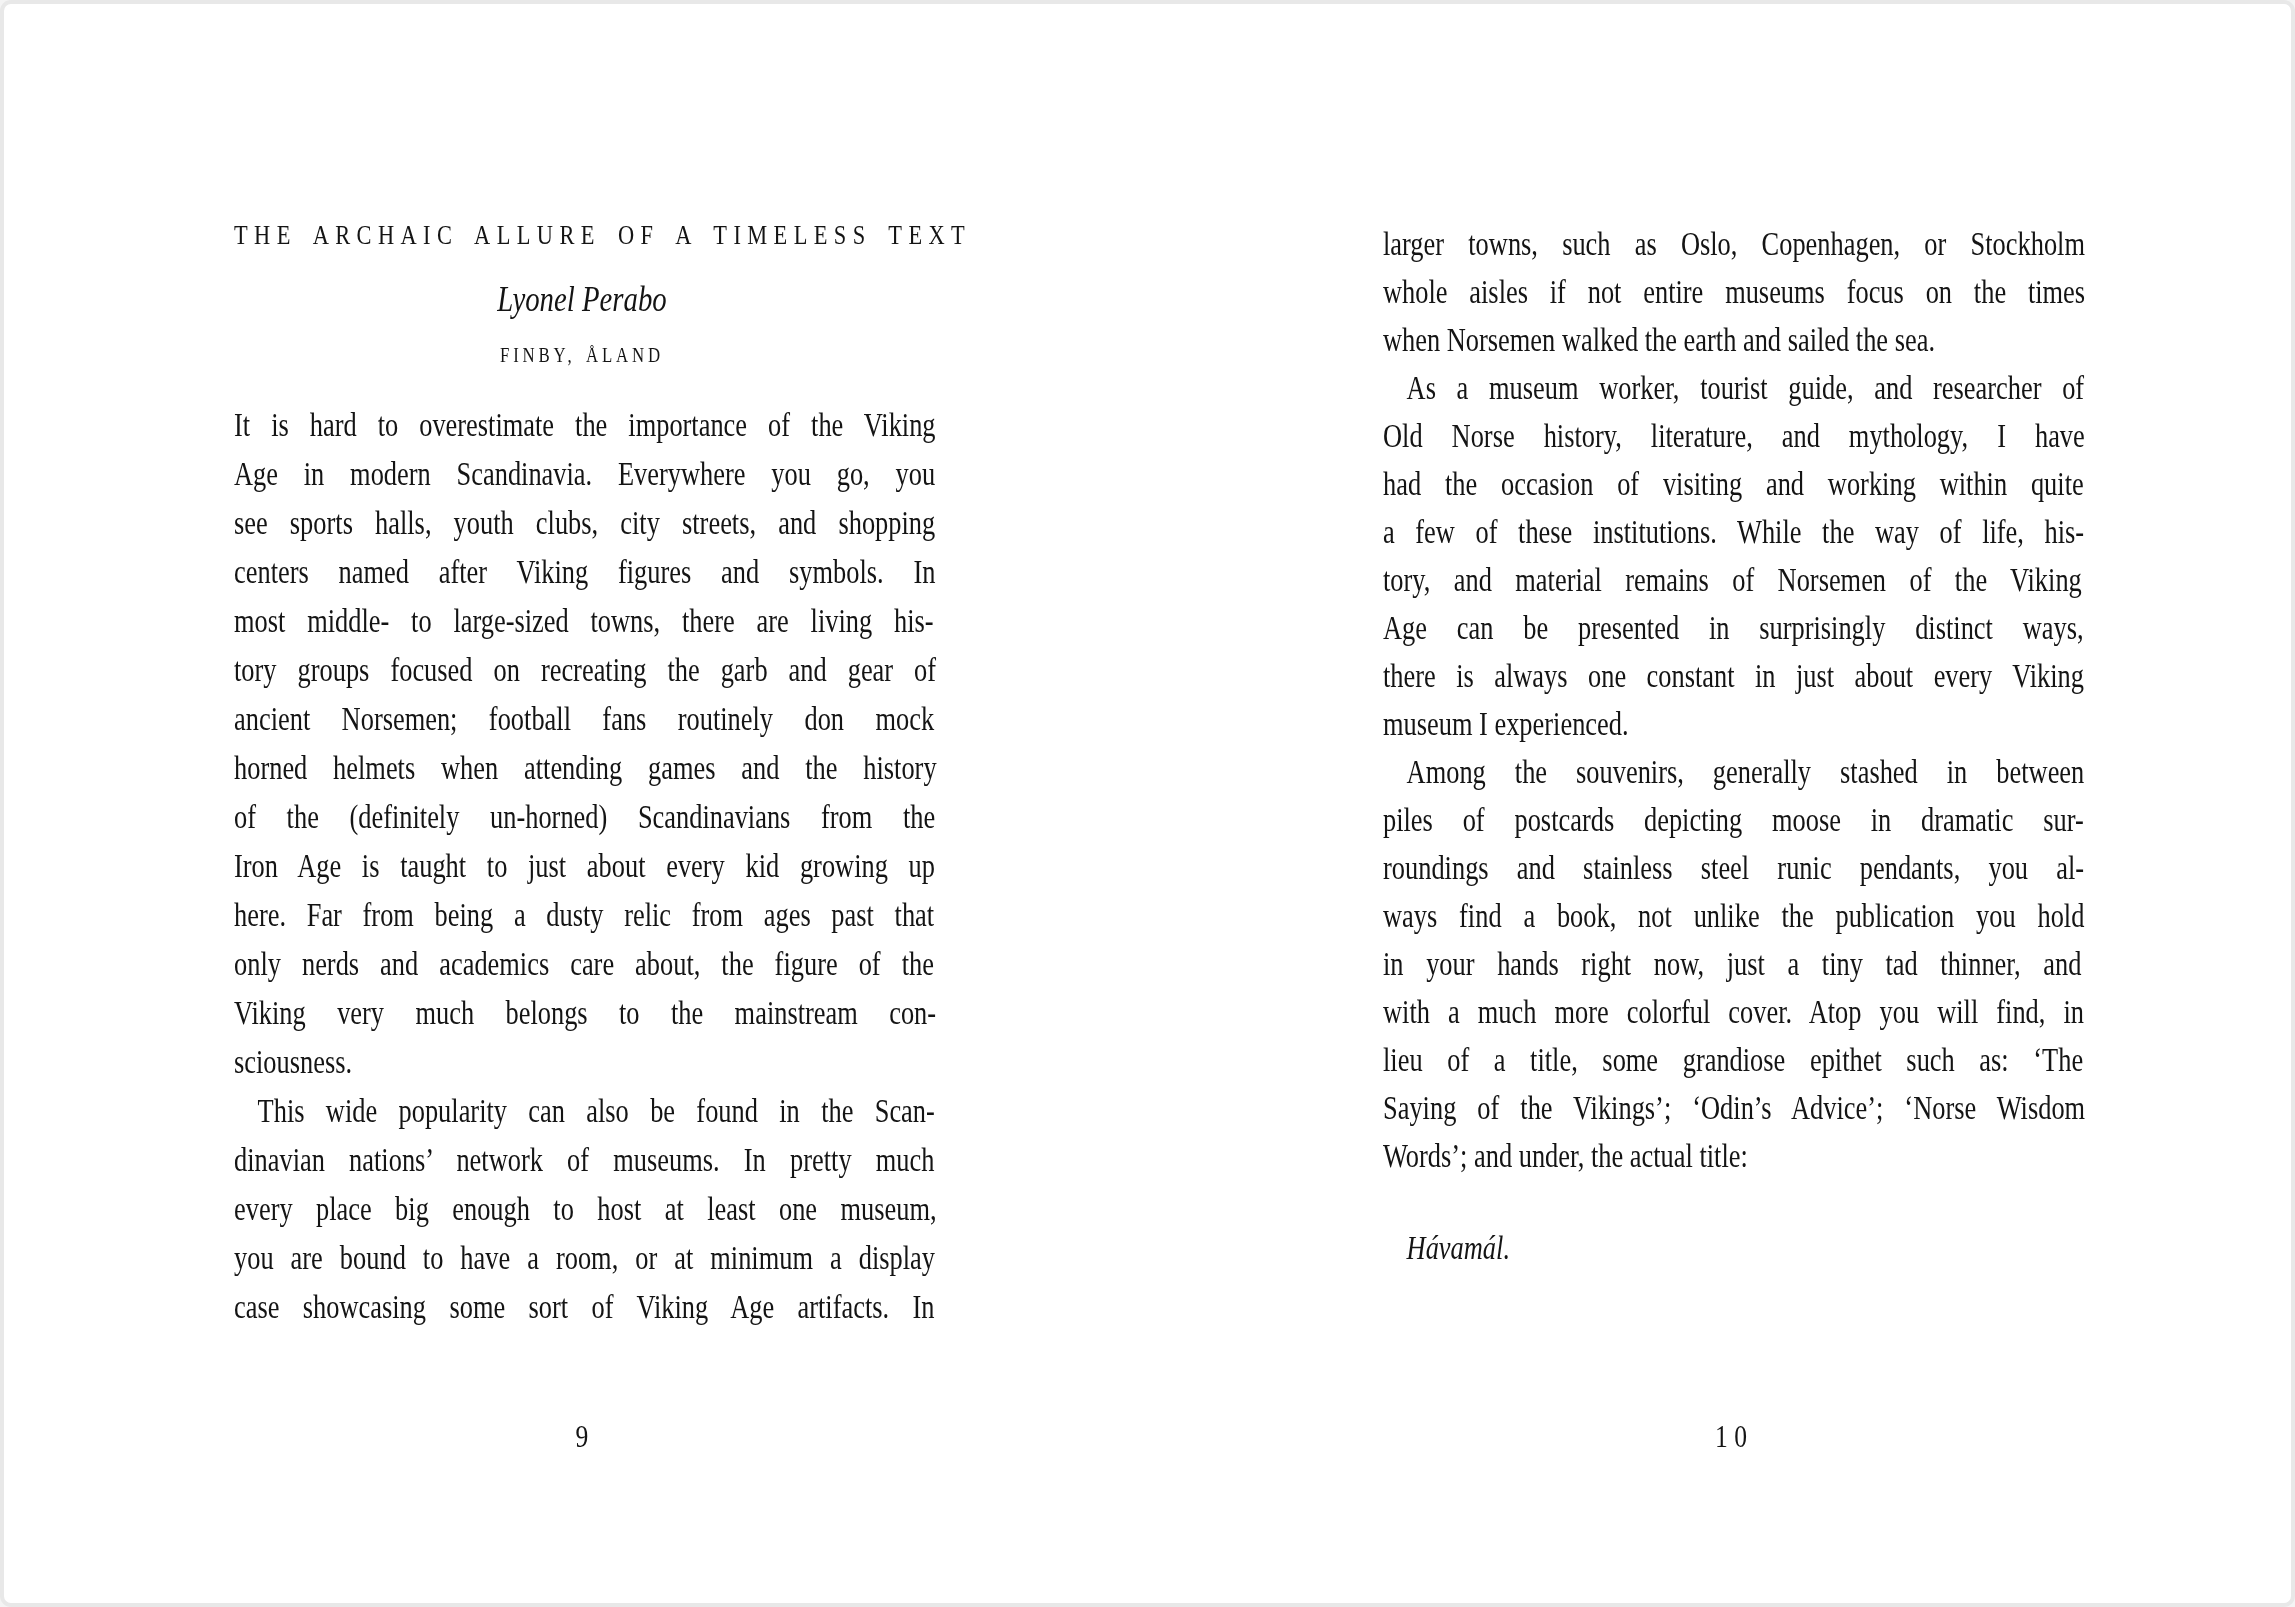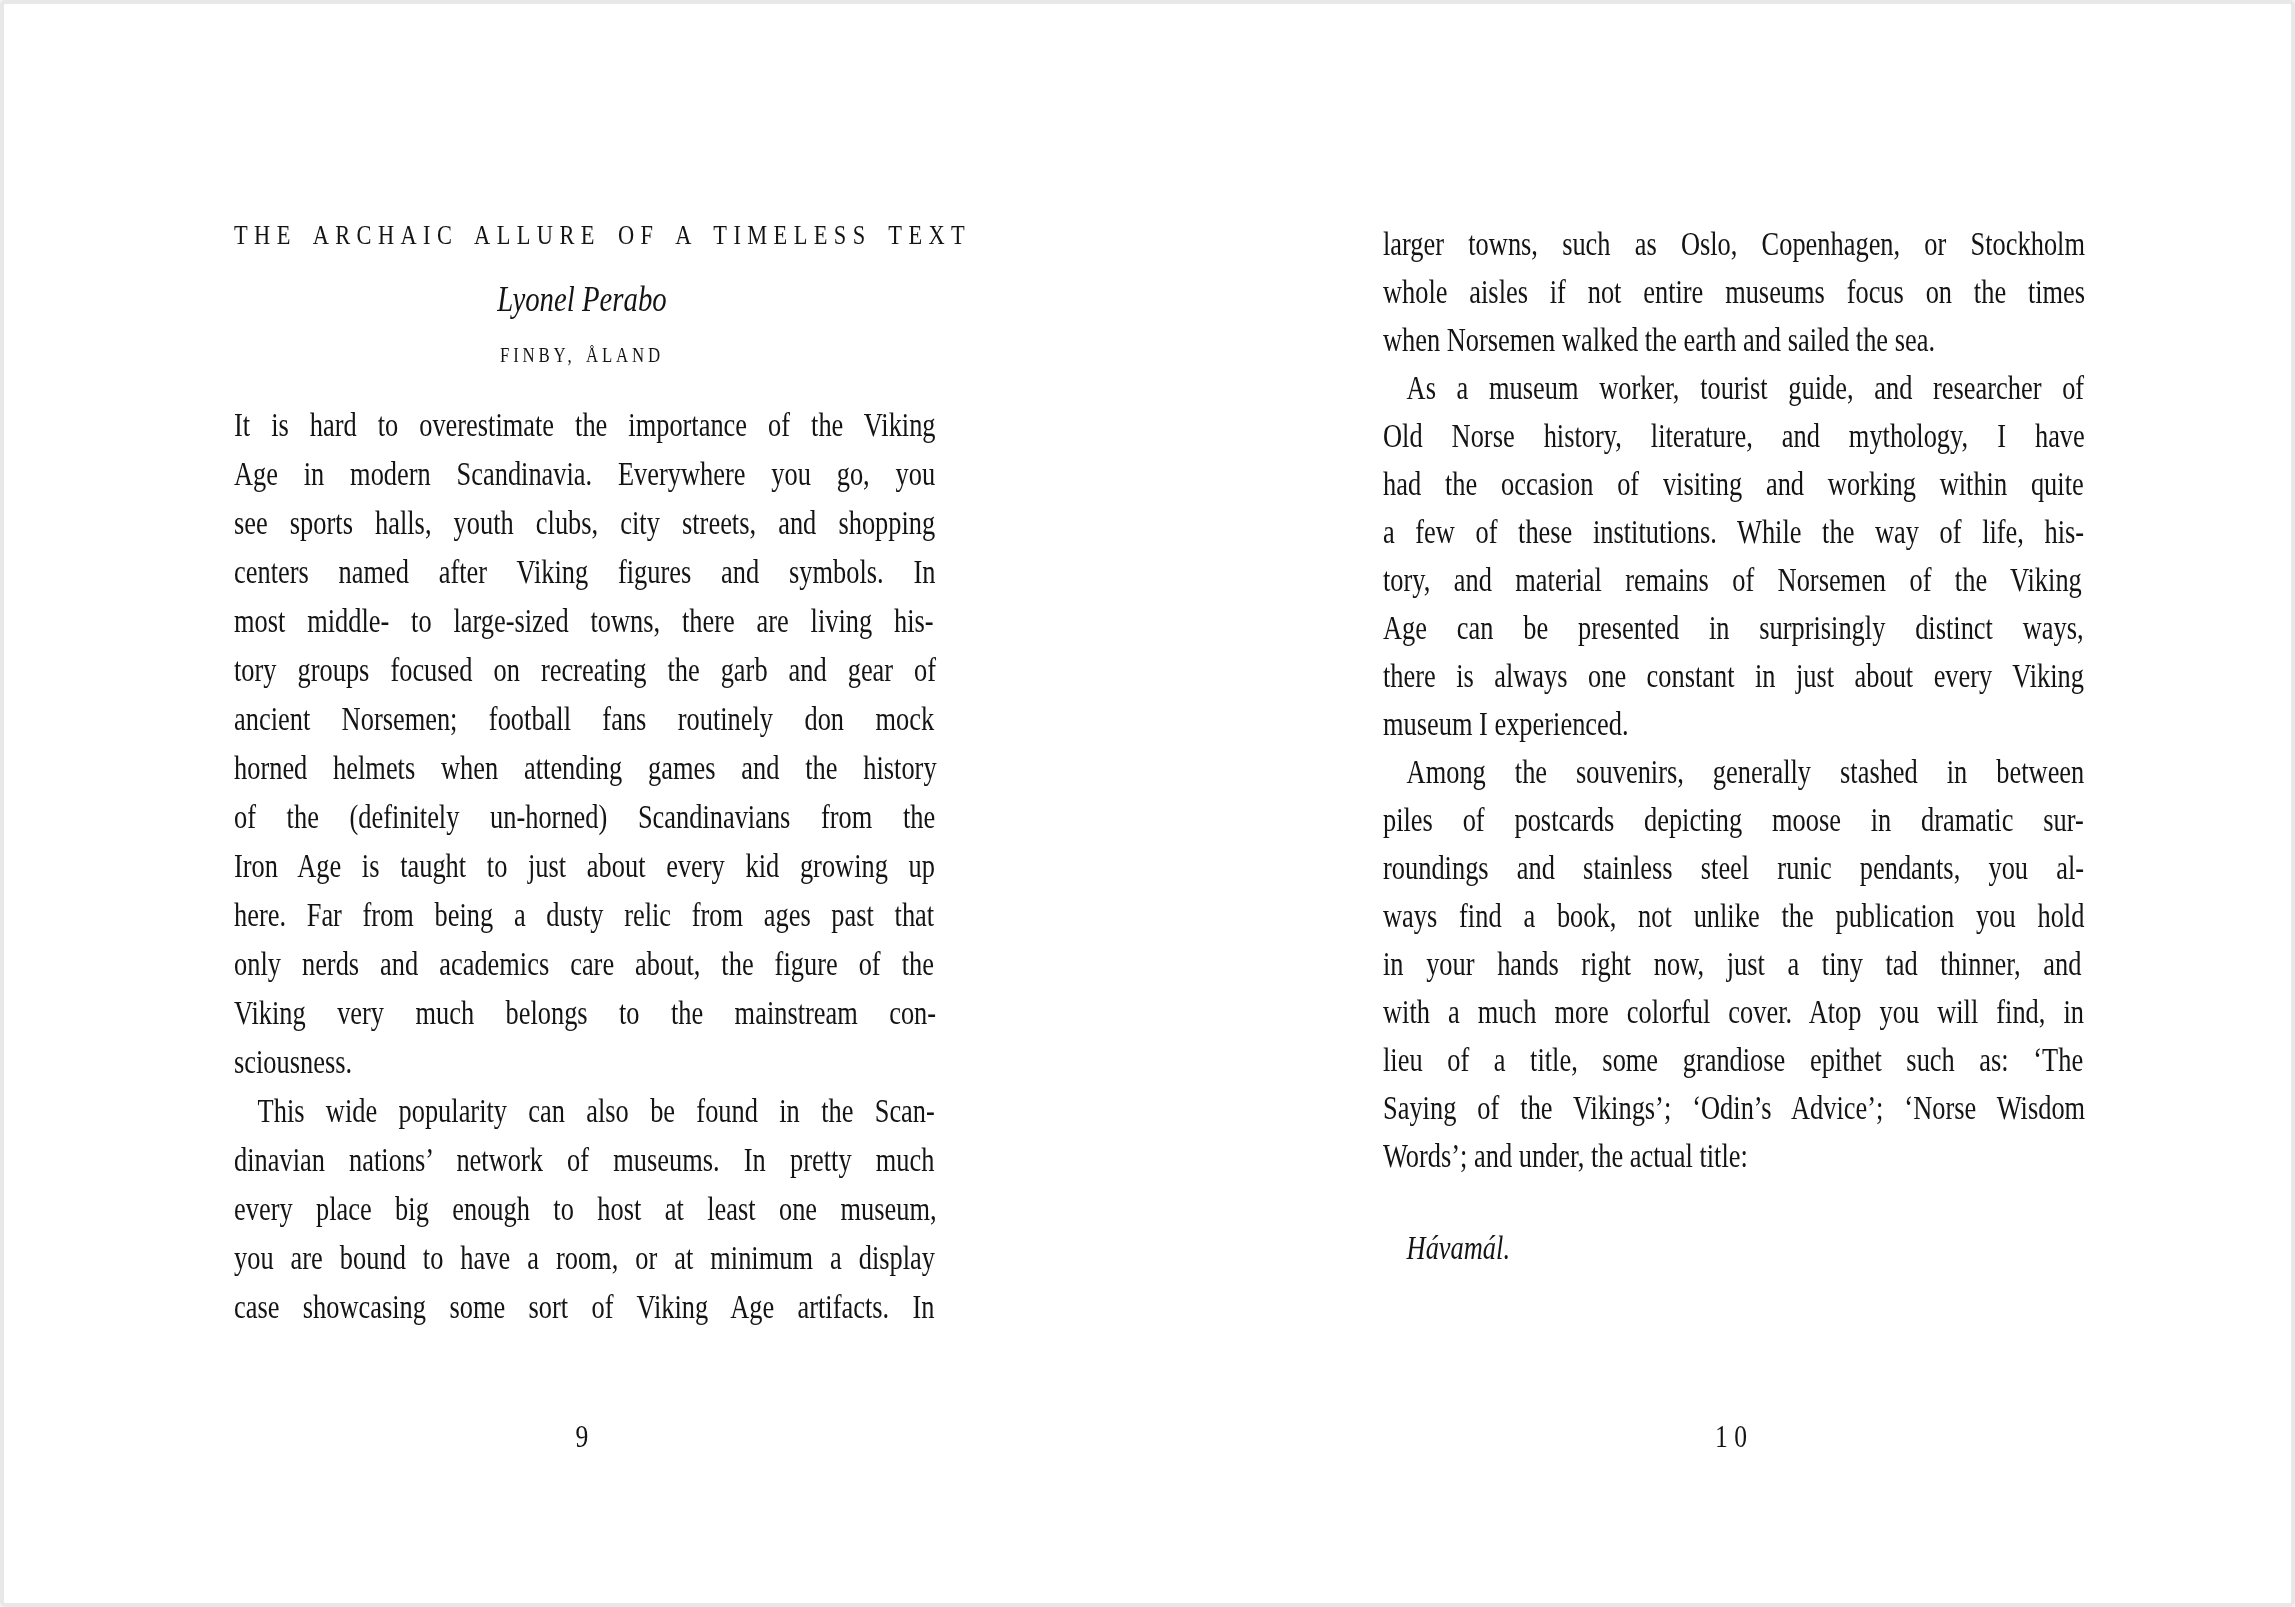--- a/index.html
+++ b/index.html
@@ -5,21 +5,21 @@
   * { margin: 0; padding: 0; box-sizing: border-box; }
   html, body { width: 2295px; height: 1607px; background: #f4f4f4; }
   body { font-family: "Liberation Serif", "DejaVu Serif", serif; color: #141414; }
 
   .spread {
     position: absolute;
     left: 0; top: 0;
     width: 2295px; height: 1607px;
     background: #ffffff;
     border: 4px solid #e8e8e8;
-    border-radius: 5px;
+    border-radius: 11px;
     overflow: hidden;
     font-family: Liberation Serif, serif;
   }
 
   
   .page {
     position: absolute;
     top: 0;
     width: 870px;
     height: 1600px;

